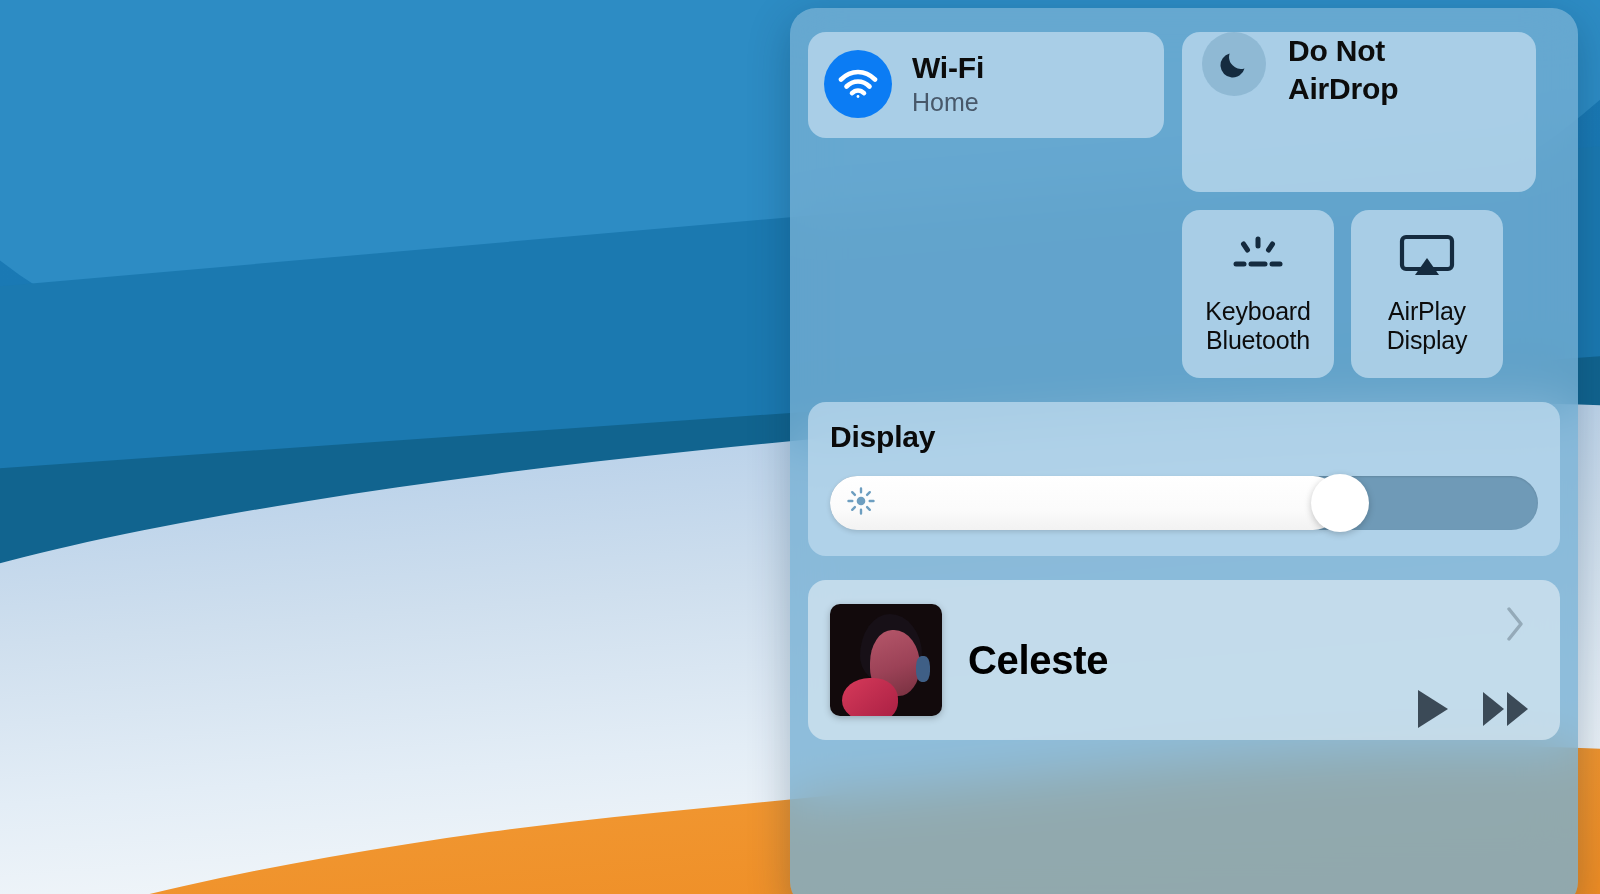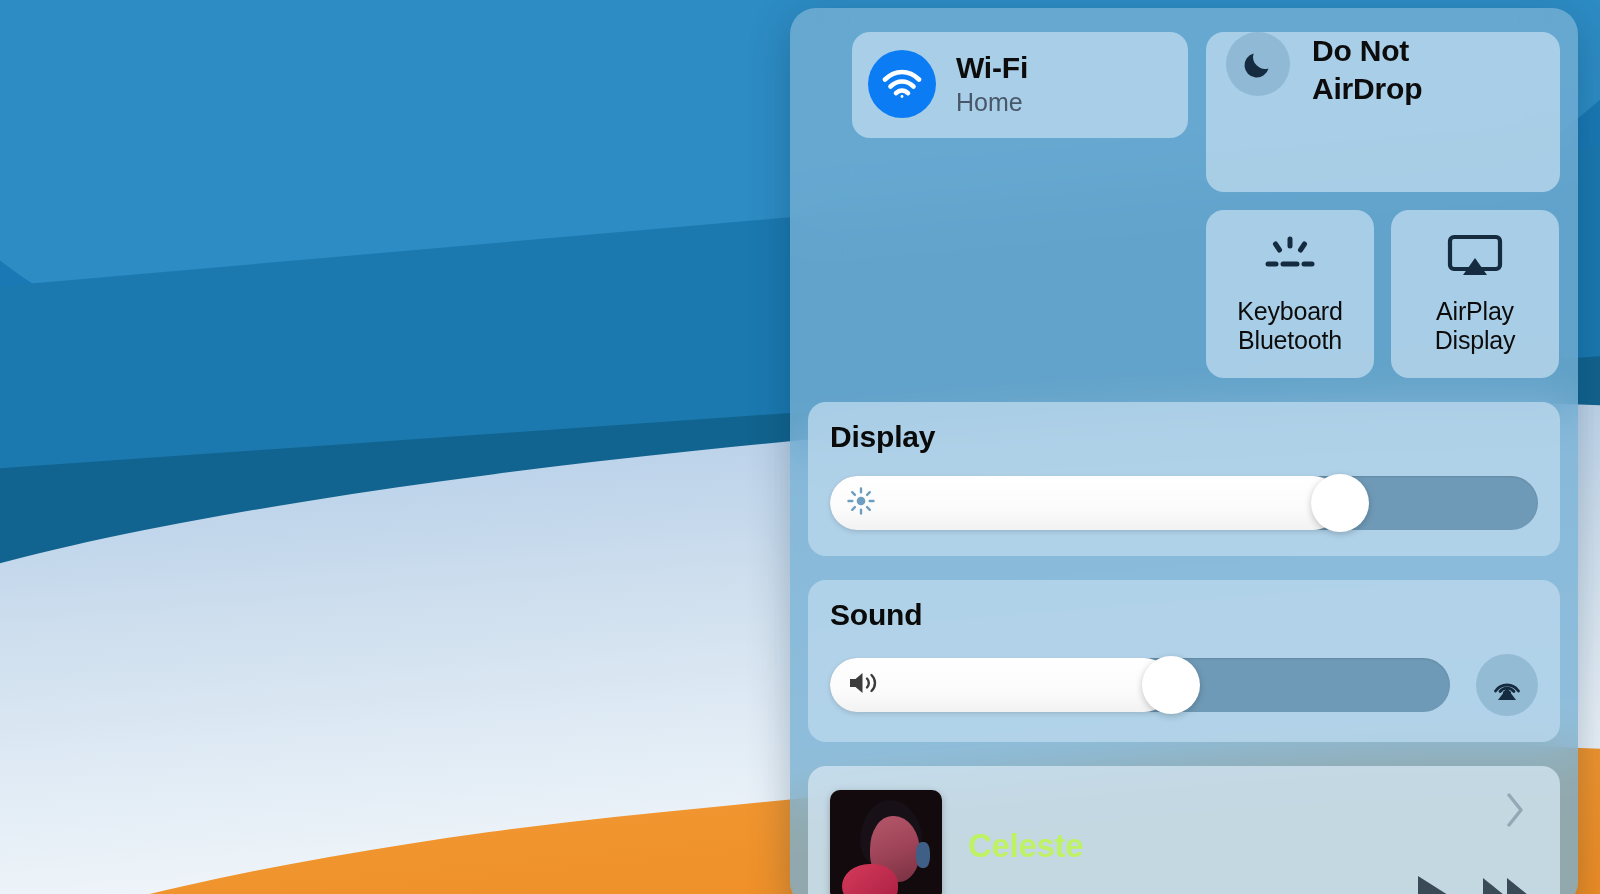--- a/index.html
+++ b/index.html
@@ -71,21 +71,21 @@
     background:rgba(186,216,236,0.80);
     border-radius:18px;
   }
 
   
   .topRow{ display:flex; gap:18px; align-items:flex-start; }
 
   .connectivity{
     width:356px;
     padding:18px 16px 20px 16px;
-    display:flex; flex-direction:column; gap:22px;margin-left:44px;
+    display:flex; flex-direction:column; gap:22px;
   }
   .ccRow{ display:flex; align-items:center; gap:20px; }
   .ccIconWrap{
     width:68px; height:68px; border-radius:50%;
     background:#0b7cf4;
     display:flex; align-items:center; justify-content:center;
     flex:0 0 auto;
   }
   .ccIconWrap svg{ display:block; }
   .ccText{ display:flex; flex-direction:column; justify-content:center; }
@@ -101,21 +101,21 @@
   .dndCircle{
     width:64px; height:64px; border-radius:50%;
     background:rgba(122,168,197,0.55);
     display:flex; align-items:center; justify-content:center;
     flex:0 0 auto;
   }
   .dndLabel{ font-size:30px; font-weight:600; color:#0c0c0c; line-height:1.26; letter-spacing:-0.2px; }
 
   .tileRow{ display:flex; gap:17px; }
   .tile{
-    width:168px; height:168px;
+    width:152px; height:168px;
     display:flex; flex-direction:column;
     align-items:center; justify-content:center;
     gap:16px;
   }
   .tileLabel{
     font-size:25px; font-weight:400; color:#0c0c0c;
     text-align:center; line-height:1.18; letter-spacing:-0.2px;
   }
   .tileIcon{ height:48px; display:flex; align-items:center; justify-content:center; }
 
@@ -187,21 +187,21 @@
   .faceFlower{
     left:12px; top:74px; width:56px; height:44px;
     background:linear-gradient(140deg,#d63a5a 0%, #a81f43 100%);
     border-radius:50% 44% 40% 52% / 52% 48% 46% 50%;
   }
   .faceEar{
     left:86px; top:52px; width:14px; height:26px;
     background:#3f5f86; border-radius:40%;
   }
   .trackTitle{
-    font-size:33px; font-weight:600; color:#bef264; letter-spacing:-0.3px;
+    font-size:40px; font-weight:600; color:#000000; letter-spacing:-0.3px;
   }
   .musicControls{
     position:absolute; right:26px; bottom:8px;
     display:flex; align-items:center; gap:26px;
   }
   .chevronTop{
     position:absolute; right:34px; top:24px;
     opacity:0.45;
   }
   .ctrlBtn{ display:flex; align-items:center; justify-content:center; }
@@ -301,45 +301,20 @@
               <circle cx="15" cy="15" r="4.3" fill="#6d9ec0" stroke="none"></circle>
               <path d="M15 2.5v3.8M15 23.7v3.8M2.5 15h3.8M23.7 15h3.8M6.2 6.2l2.7 2.7M21.1 21.1l2.7 2.7M23.8 6.2l-2.7 2.7M8.9 21.1l-2.7 2.7"></path>
             </svg>
           </span>
         </div>
         <div class="knob" id="displayKnob" style="left: 72%;"></div>
       </div>
     </div>
   </div>
 
-  <div class="module sliderModule">
-    <div class="sliderTitle">Sound</div>
-    <div class="sliderLine">
-      <div class="slider" id="soundSlider">
-        <div class="sliderFill" id="soundFill" style="width: 55%;">
-          <span class="knobIcon">
-            <svg width="34" height="30" viewBox="0 0 34 30" fill="none">
-              <path d="M4 11h5.5L16.5 5v20l-7-6H4z" fill="#3c3c3c"></path>
-              <path d="M21 10.5a6.5 6.5 0 0 1 0 9" stroke="#3c3c3c" stroke-width="2.4" stroke-linecap="round"></path>
-              <path d="M25.5 7a11 11 0 0 1 0 16" stroke="#3c3c3c" stroke-width="2.4" stroke-linecap="round"></path>
-            </svg>
-          </span>
-        </div>
-        <div class="knob" id="soundKnob" style="left: 55%;"></div>
-      </div>
-      <span class="airplayBtn">
-        <svg width="36" height="36" viewBox="0 0 36 36" fill="none">
-          <path d="M6.5 24a14 14 0 0 1 23 0" stroke="#152b3f" stroke-width="2.8" stroke-linecap="round"></path>
-          <path d="M11 24.5a9 9 0 0 1 14 0" stroke="#152b3f" stroke-width="2.8" stroke-linecap="round"></path>
-          <path d="M15.3 25.5a4.3 4.3 0 0 1 5.4 0" stroke="#152b3f" stroke-width="2.8" stroke-linecap="round"></path>
-          <path d="M18 21l9 12H9l9-12z" fill="#152b3f"></path>
-        </svg>
-      </span>
-    </div>
-  </div>
 
   <div class="module music">
     <div class="albumArt">
       <div class="face faceHair"></div>
       <div class="face faceSkin"></div>
       <div class="face faceEar"></div>
       <div class="face faceFlower"></div>
     </div>
     <div class="trackTitle">Celeste</div>
 

